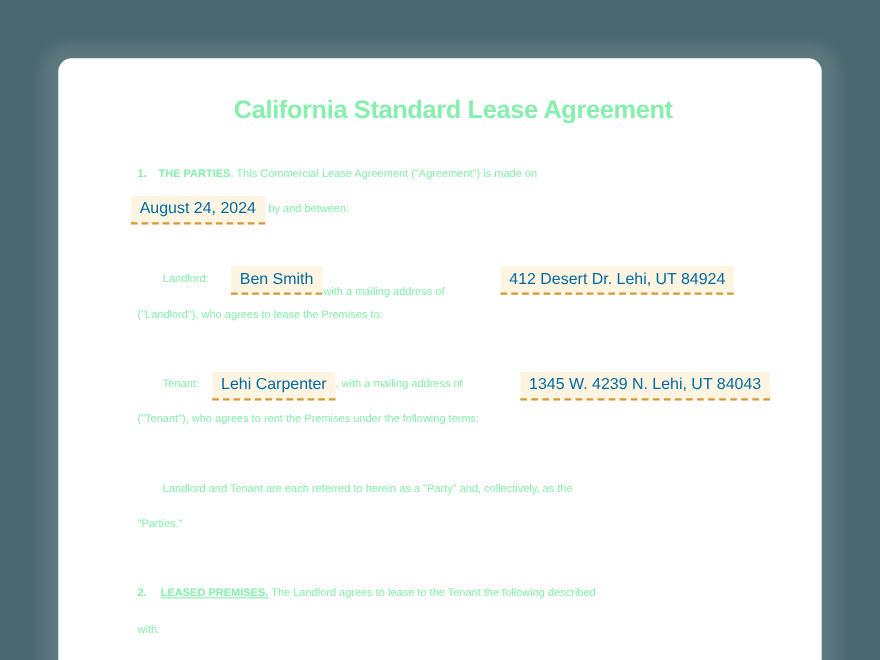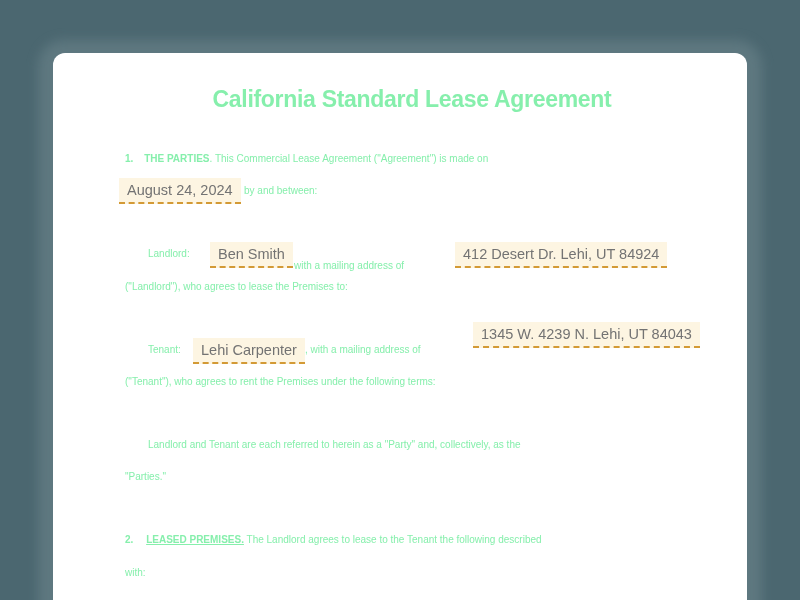--- a/index.html
+++ b/index.html
@@ -22,21 +22,21 @@
   .title {
     position: absolute; left: 12px; top: 86px; width: 800px; text-align: center;
     font-size: 23px; font-weight: bold; color: #86efac; letter-spacing: -0.3px;
     margin: 0;
   }
   .line {
     position: absolute; font-size: 10px; color: #86efac; white-space: nowrap;
   }
   .bold { font-weight: bold; }
   .field {
-    position: absolute; background: #fdf5e2; color: #737373; font-size: 14.5px;
+    position: absolute; background: #fdf5e2; color: #0369a1; font-size: 14.5px;
     padding: 0 8px; height: 26px; line-height: 24px; box-sizing: border-box;
     border-bottom: 2px dashed #d39a35; white-space: nowrap;
   }
 </style>
 </head>
 <body>
 
 <div class="glow"></div>
 <div class="card"></div>
 
@@ -52,21 +52,21 @@
 
 <div class="line" style="left:148px; top:248px;">Landlord:</div>
 <div class="field" style="left:210px; top:242px;">Ben Smith</div>
 <div class="line" style="left:294px; top:260px;">with a mailing address of</div>
 <div class="field" style="left:455px; top:242px;">412 Desert Dr. Lehi, UT 84924</div>
 <div class="line" style="left:125px; top:281px;">("Landlord"), who agrees to lease the Premises to:</div>
 
 <div class="line" style="left:148px; top:344px;">Tenant:</div>
 <div class="field" style="left:193px; top:338px;">Lehi Carpenter</div>
 <div class="line" style="left:305px; top:344px;">, with a mailing address of</div>
-<div class="field" style="left:473px; top:322px;">1345 W. 4239 N. Lehi, UT 84043</div>
+<div class="field" style="left:473px; top:338px;">1345 W. 4239 N. Lehi, UT 84043</div>
 <div class="line" style="left:125px; top:376px;">("Tenant"), who agrees to rent the Premises under the following terms:</div>
 
 <div class="line" style="left:148px; top:439px;text-align:right;">Landlord and Tenant are each referred to herein as a "Party" and, collectively, as the</div>
 <div class="line" style="left:125px; top:471px;">"Parties."</div>
 
 <div class="line" style="left:125px; top:534px;">
   <span class="bold">2.</span>
   <span class="bold" style="margin-left:10px;text-decoration:underline;">LEASED PREMISES.</span>
   <span>The Landlord agrees to lease to the Tenant the following described</span>
 </div>

